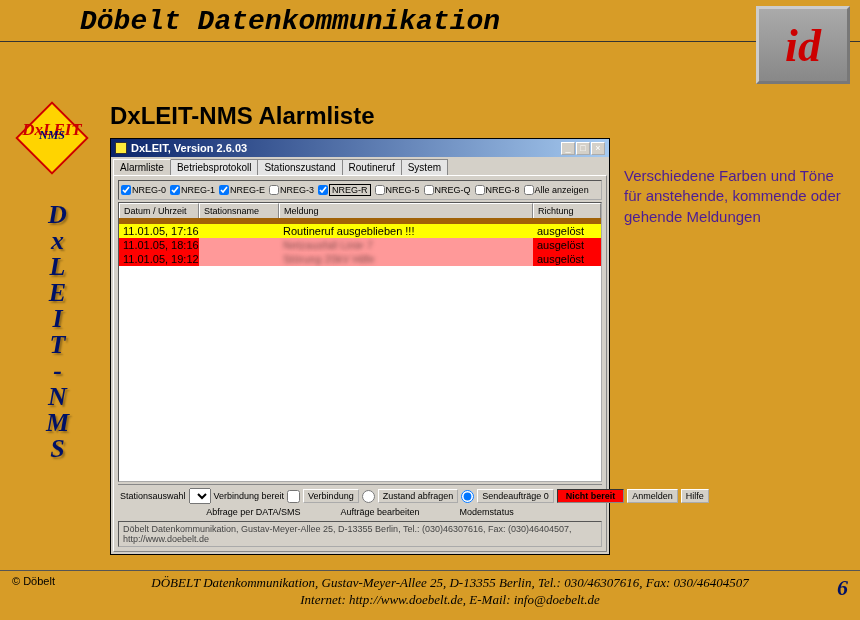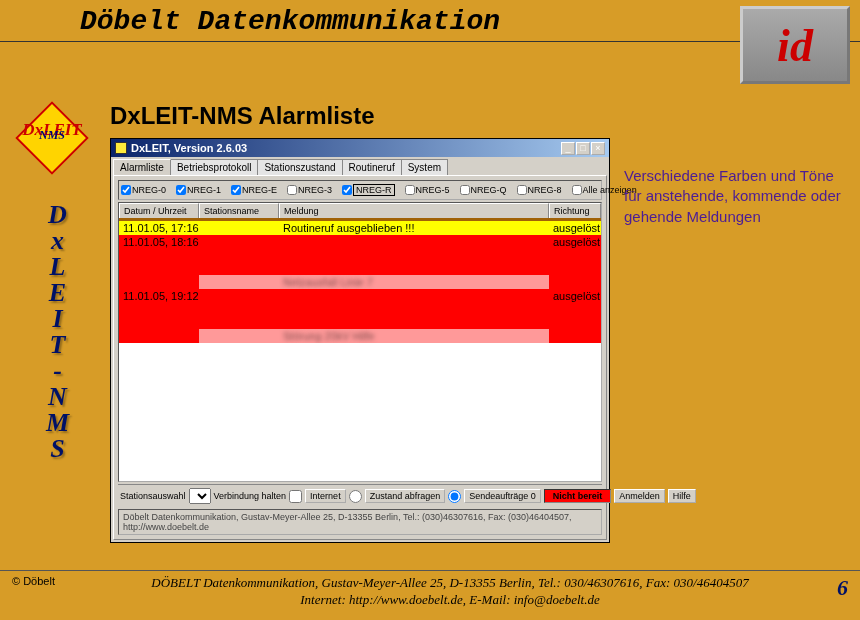--- a/index.html
+++ b/index.html
@@ -3,21 +3,21 @@
 <meta charset="utf-8">
 <style>
   * { box-sizing: border-box; margin: 0; padding: 0; }
   body { width: 860px; height: 620px; font-family: Arial, sans-serif; background: #D79C27; position: relative; overflow: hidden; }
   
   .header { background: #D79C27; padding: 6px 0 4px 80px; border-bottom: 1px solid #333; }
   .header-title { font-family: Liberation Mono, monospace; font-size: 28px; font-weight: bold; font-style: italic; color: #000; }
   .header-sub-row { border-top: 1px solid #333; margin-top: 4px; padding-top: 4px; }
   .header-sub { font-family: "Times New Roman", serif; font-size: 17px; font-weight: bold; font-style: italic; color: #000; padding-left: 20px; }
   
-  .logo-box { position: absolute; top: 6px; right: 10px; width: 110px; height: 78px; background: linear-gradient(#aaa,#888); border: 3px outset #ccc; display: flex; align-items: center; justify-content: center; }
+  .logo-box { position: absolute; top: 6px; right: 10px; width: 94px; height: 78px; background: linear-gradient(#aaa,#888); border: 3px outset #ccc; display: flex; align-items: center; justify-content: center; }
   .logo-box span { font-family: "Times New Roman", serif; font-size: 46px; font-weight: bold; font-style: italic; color: #c00; }
   
   .main { position: absolute; top: 92px; left: 0; right: 0; bottom: 50px; padding: 10px 14px 0 12px; display: flex; }
   
   .left-col { width: 92px; flex-shrink: 0; }
   .dxleit-logo { width: 80px; height: 72px; position: relative; margin-bottom: 8px; }
   .diamond { width: 52px; height: 52px; background: #FFD400; border: 2px solid #c00; transform: rotate(45deg); position: absolute; top: 10px; left: 14px; }
   .dxleit-txt { position: absolute; top: 18px; left: 0; width: 80px; text-align: center; font-family: "Times New Roman", serif; font-weight: bold; font-style: italic; font-size: 17px; color: #c00; }
   .dxleit-nms { position: absolute; top: 26px; left: 0; width: 80px; text-align: center; font-family: "Times New Roman", serif; font-weight: bold; font-style: italic; font-size: 12px; color: #007; }
   .vert-title { font-family: "Times New Roman", serif; font-weight: bold; font-style: italic; font-size: 26px; color: #001166; text-align: center; line-height: 1.0; padding-top: 20px; text-shadow: 2px 2px 2px rgba(0,0,0,0.3); }
@@ -36,37 +36,37 @@
   .win-title-icon { width: 12px; height: 12px; background: #ffeb3b; margin-right: 4px; border: 1px solid #333; }
   .win-title-text { flex: 1; font-weight: bold; font-size: 11px; }
   .win-btns { display: flex; gap: 1px; }
   .win-btn { width: 14px; height: 13px; background: #D4D0C8; border: 1px outset #fff; font-size: 9px; text-align: center; line-height: 11px; cursor: pointer; }
   
   .tabs { display: flex; padding: 2px 2px 0 2px; background: #D4D0C8; }
   .tab { padding: 2px 6px; border: 1px solid #888; border-bottom: none; background: #e5e5e5; font-size: 10px; margin-right: -1px; cursor: pointer; }
   .tab.active { background: #D4D0C8; border-top: 1px solid #fff; border-left: 1px solid #fff; position: relative; z-index: 2; }
   .tab-body { border: 1px solid #888; border-top-color: #fff; border-left-color: #fff; margin: 0 2px 2px 2px; background: #D4D0C8; padding: 4px; }
   
-  .filter-row { display: flex; flex-wrap: nowrap; gap: 10px; padding: 3px 2px; font-size: 9px; align-items: center; border: 1px inset #aaa; margin-bottom: 2px; }
+  .filter-row { display: flex; flex-wrap: nowrap; gap: 4px; padding: 3px 2px; font-size: 9px; align-items: center; border: 1px inset #aaa; margin-bottom: 2px; }
   .filter-row label { display: flex; align-items: center; gap: 1px; white-space: nowrap; }
   .filter-row input[type=checkbox] { width: 10px; height: 10px; }
   .boxed { border: 1px solid #000; padding: 0 2px; }
   
   .alarm-table { width: 100%; background: #fff; border: 1px inset #aaa; height: 280px; overflow: hidden; }
-  .th-row { display: flex; background: #e5e5e5; border-bottom: 3px solid #a16207; }
+  .th-row { display: flex; background: #e5e5e5; border-bottom: 6px solid #a16207; }
   .th { font-size: 9px; padding: 2px 4px; border-right: 1px solid #888; border-top: 1px solid #fff; border-left: 1px solid #fff; background: #D4D0C8; }
   .col-date { width: 80px; }
   .col-stat { width: 80px; }
   .col-msg { flex: 1; }
-  .col-rich { width: 52px; }
+  .col-rich { width: 68px; }
   .td-row { display: flex; font-size: 11px; }
   .td { padding: 1px 4px; overflow: hidden; white-space: nowrap; }
   .row-yellow { background: #FFFF00; }
   .row-red { background: #FF0000; color: #000; }
-  .blur { color: transparent; text-shadow: 0 0 4px rgba(0,0,0,0.5); background: rgba(255,255,255,0.6); margin-top: 40px; }
+  .blur { color: transparent; text-shadow: 0 0 4px rgba(0,0,0,0.5); background: rgba(255,255,255,0.6); }
   
   .bottom-bar { padding: 3px 2px; display: flex; gap: 3px; align-items: center; font-size: 9px; border-top: 1px solid #888; margin-top: 2px; }
   .bottom-bar > * { white-space: nowrap; }
   .small-select { width: 60px; height: 16px; font-size: 9px; }
   .small-btn { font-size: 9px; padding: 1px 4px; background: #D4D0C8; border: 1px outset #fff; cursor: pointer; }
   .modem-status { background: #FF0000; color: #000; font-weight: bold; padding: 1px 8px; border: 1px inset #888; }
   .status-line { font-size: 9px; color: #444; padding: 2px 4px; border: 1px inset #aaa; margin-top: 2px; }
   
   .footer { position: absolute; bottom: 0; left: 0; right: 0; height: 50px; background: #D79C27; border-top: 1px solid #555; padding: 4px 12px 0 12px; display: flex; align-items: flex-start; }
   .footer-copy { font-size: 11px; color: #000; width: 80px; }
@@ -194,31 +194,36 @@
                     <div class="td col-stat blur"></div>
                     <div class="td col-msg blur">Störung 20kV Hilfe</div>
                     <div class="td col-rich">ausgelöst</div>
                   </div>
                 </div>
             </div>
 
             <div class="bottom-bar">
               <span>Stationsauswahl</span>
               <select class="small-select"></select>
-              <span>Verbindung halten</span>
+              <span>Verbindung bereit</span>
               <input type="checkbox" style="">
-              <button class="small-btn">Internet</button>
+              <button class="small-btn">Verbindung</button>
               <input type="radio" style="">
               <button class="small-btn">Zustand abfragen</button>
               <input type="radio" checked="" style="">
               <button class="small-btn">Sendeaufträge 0</button>
               <span class="modem-status">Nicht bereit</span>
               <button class="small-btn">Anmelden</button>
               <button class="small-btn">Hilfe</button>
             </div>
+            <div style="display:flex; gap:40px; font-size:9px; padding:0 2px 2px 2px; justify-content:center;">
+              <span>Abfrage per DATA/SMS</span>
+              <span>Aufträge bearbeiten</span>
+              <span>Modemstatus</span>
+            </div>
             <div class="status-line">Döbelt Datenkommunikation, Gustav-Meyer-Allee 25, D-13355 Berlin, Tel.: (030)46307616, Fax: (030)46404507, http://www.doebelt.de</div>
           </div>
         </div>
 
       </div>
       <div class="desc-text">Verschiedene Farben und Töne für anstehende, kommende oder gehende Meldungen</div>
     </div>
   </div>
 </div>
 

